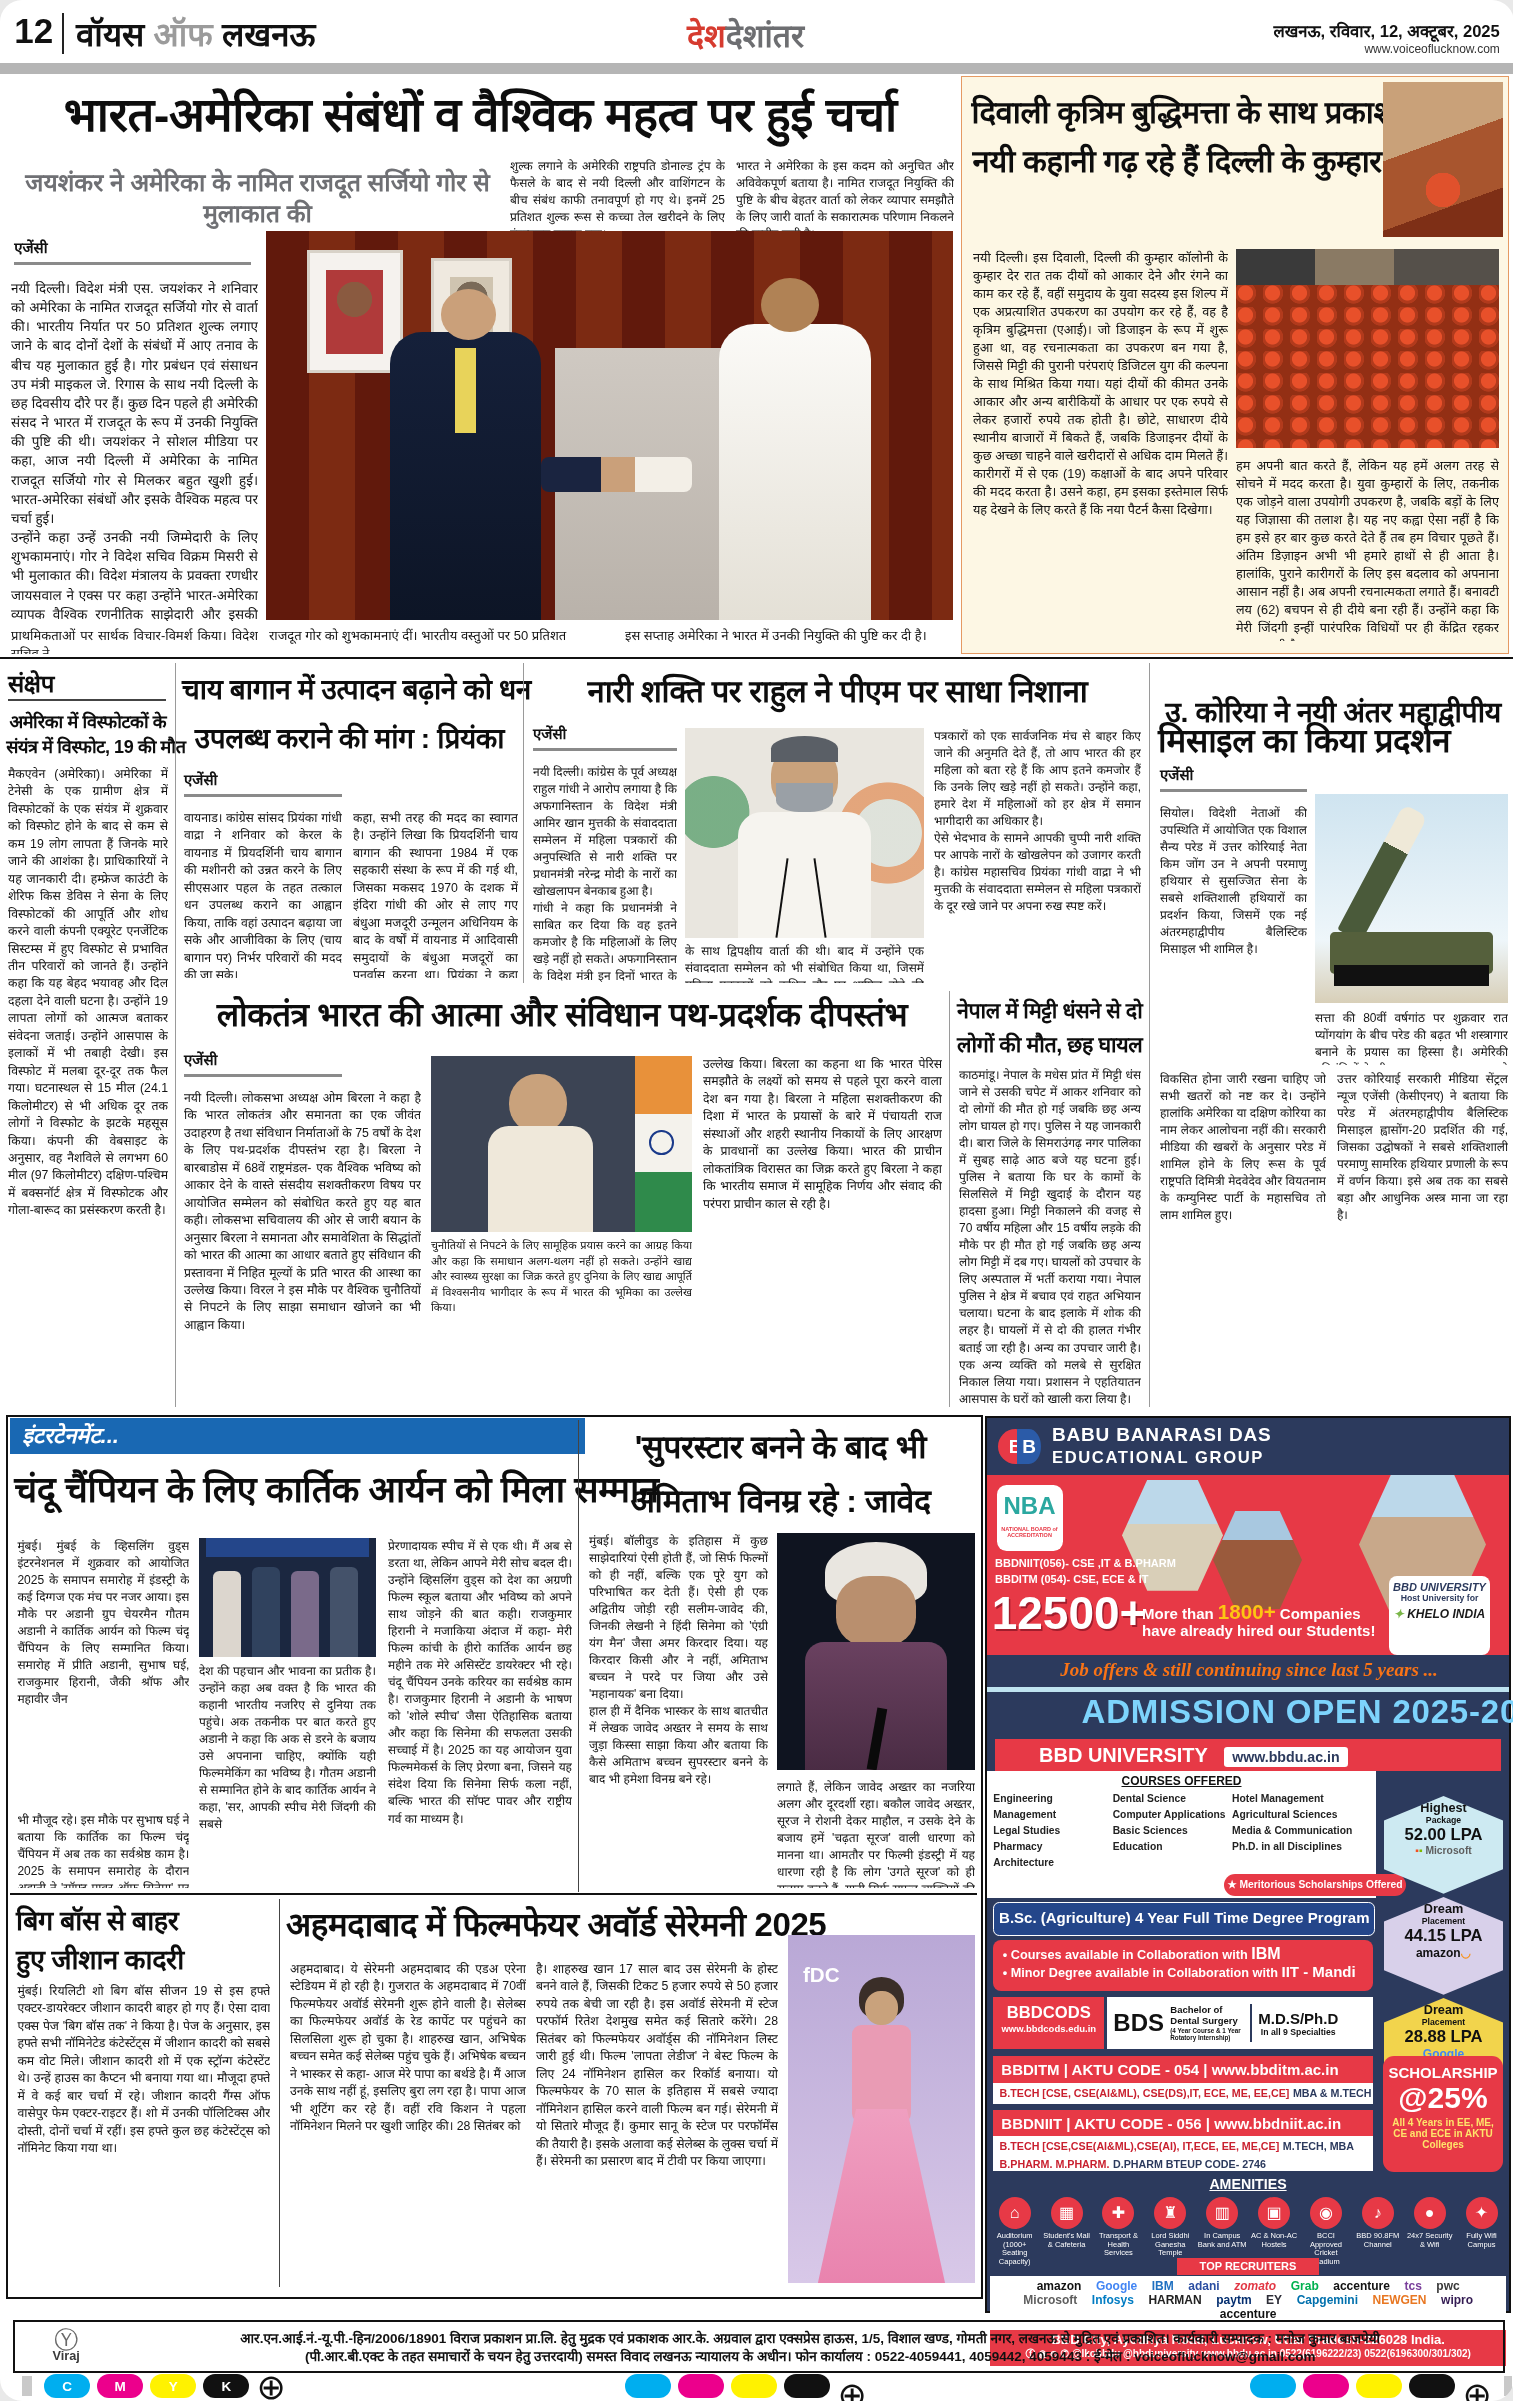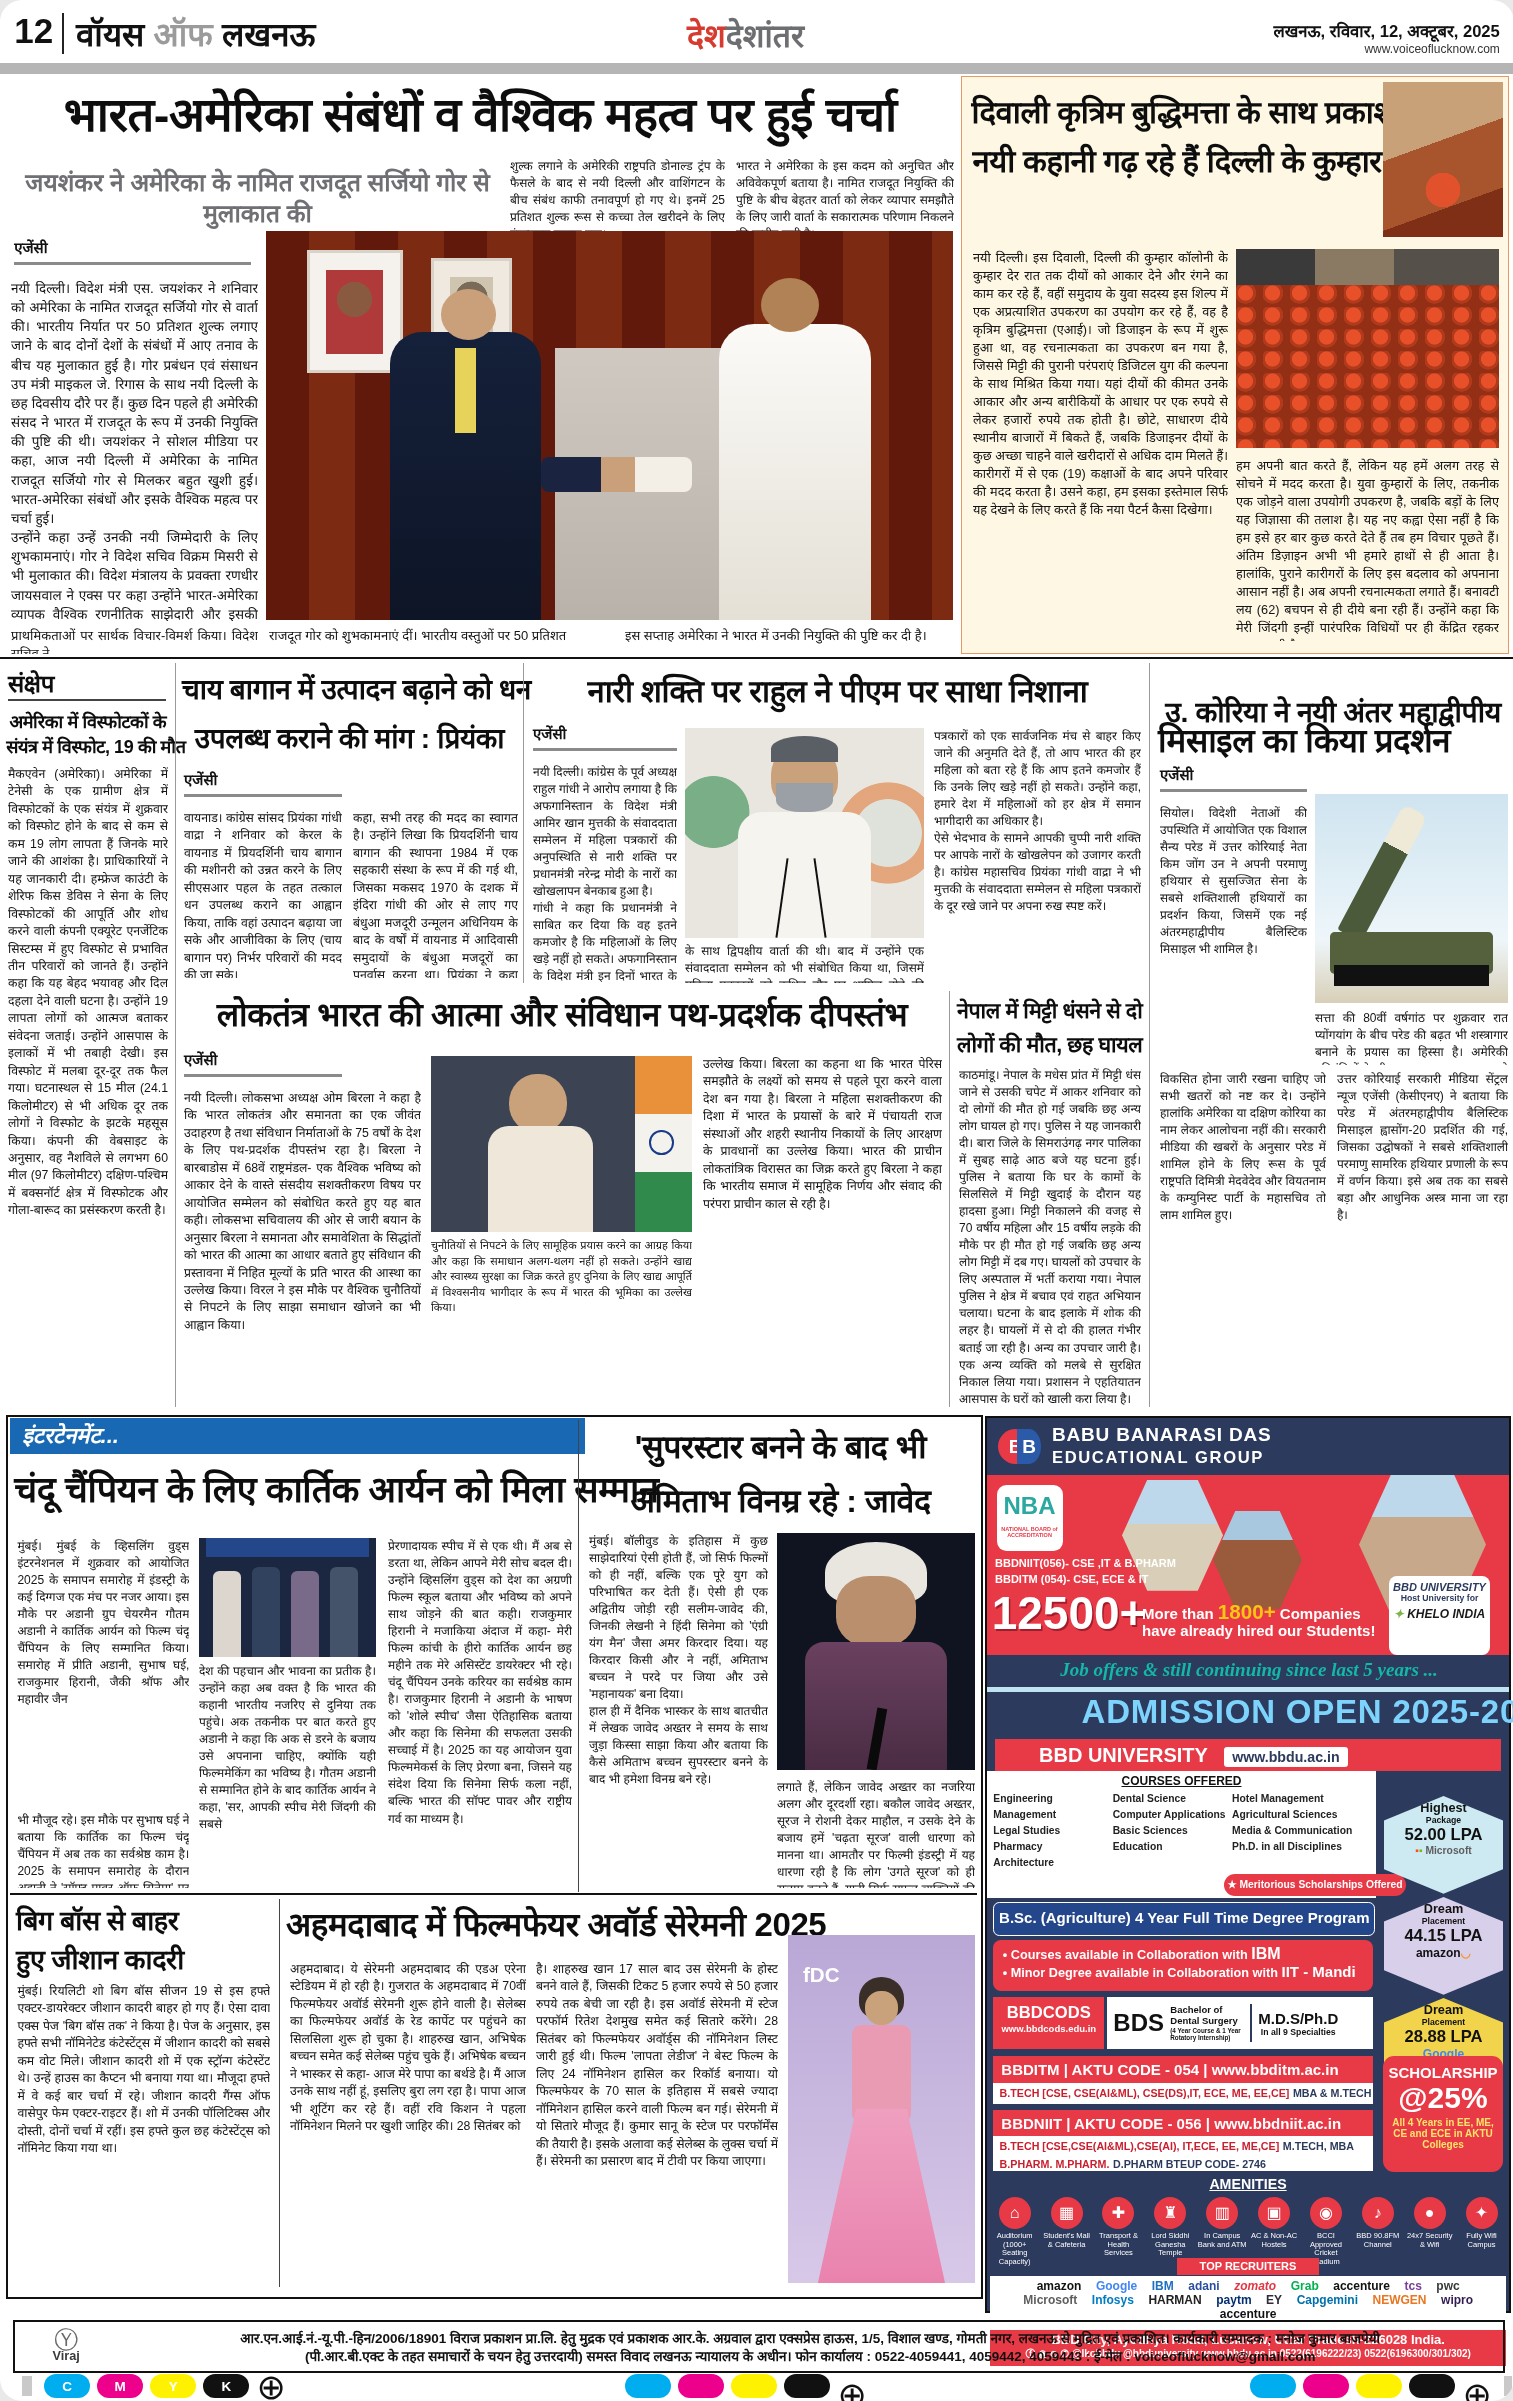--- a/index.html
+++ b/index.html
@@ -238,21 +238,21 @@
         <span>Companies</span>
       </div>
       <div class="abs" style="left:155px;top:147px;color:#fff;font-weight:800;font-size:15px;">have already hired our Students!</div>
       <div class="abs" style="left:402px;top:101px;width:101px;height:74px;background:#fff;border-radius:8px;text-align:center;padding-top:4.7px;">
         <div style="color:#2c3a5d;font-weight:800;font-style:italic;font-size:11px;">BBD UNIVERSITY</div>
         <div style="color:#2c3a5d;font-weight:700;font-size:8.7px;">Host University for</div>
         <div style="color:#1a1a1a;font-weight:800;font-style:italic;font-size:12px;margin-top:4.7px;"><span style="color:#7ab648;">✦</span> <span>KHELO INDIA</span></div>
       </div>
     </div>
 
-    <div class="abs" style="left:0;top:241px;width:524px;color:#14b8a6;font-style:italic;font-weight:700;font-size:19px;text-align:center;font-family:'Liberation Serif',serif;">Job offers &amp; still continuing since last 5 years ...</div>
+    <div class="abs" style="left:0;top:241px;width:524px;color:#f97316;font-style:italic;font-weight:700;font-size:19px;text-align:center;font-family:'Liberation Serif',serif;">Job offers &amp; still continuing since last 5 years ...</div>
     <div class="abs" style="left:0;top:269px;width:522px;height:4.7px;background:#bfe3f0;"></div>
     <div class="abs" style="left:0;top:275px;width:619px;color:#7dd3fc;font-weight:800;font-size:33px;text-align:center;letter-spacing:0.8px;padding-left:23px;">ADMISSION OPEN 2025-2026</div>
 
     <div class="abs red" style="left:8px;top:321px;width:506px;height:32px;">
       <span style="color:#fff;font-weight:800;font-size:20px;margin-left:44px;line-height:32px;display:inline-block;">BBD UNIVERSITY</span>
       <span style="background:#fff;color:#2c3a5d;font-weight:800;font-size:14.2px;padding:2.4px 8px;margin-left:12.7px;border-radius:3.2px;">www.bbdu.ac.in</span>
     </div>
 
     <div class="abs ad-white-bar" style="left:0;top:353px;width:389px;height:127px;">
       <div style="text-align:center;font-weight:800;font-size:12px;text-decoration:underline;padding-top:3.2px;">COURSES OFFERED</div>

